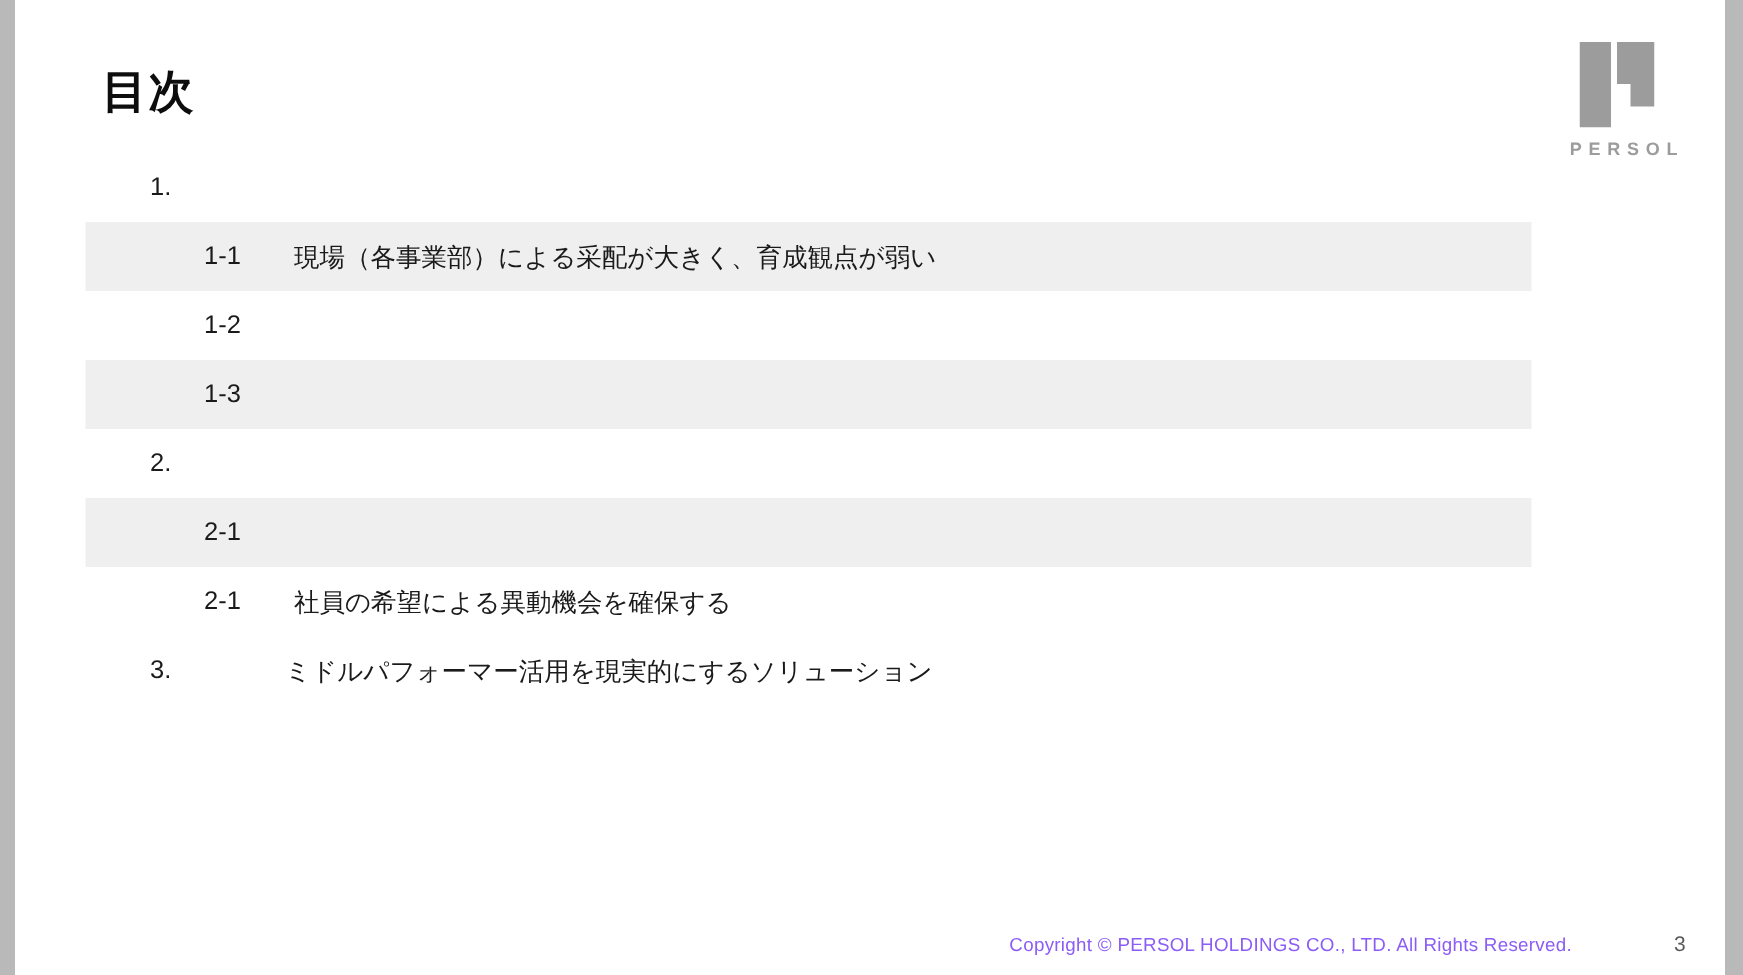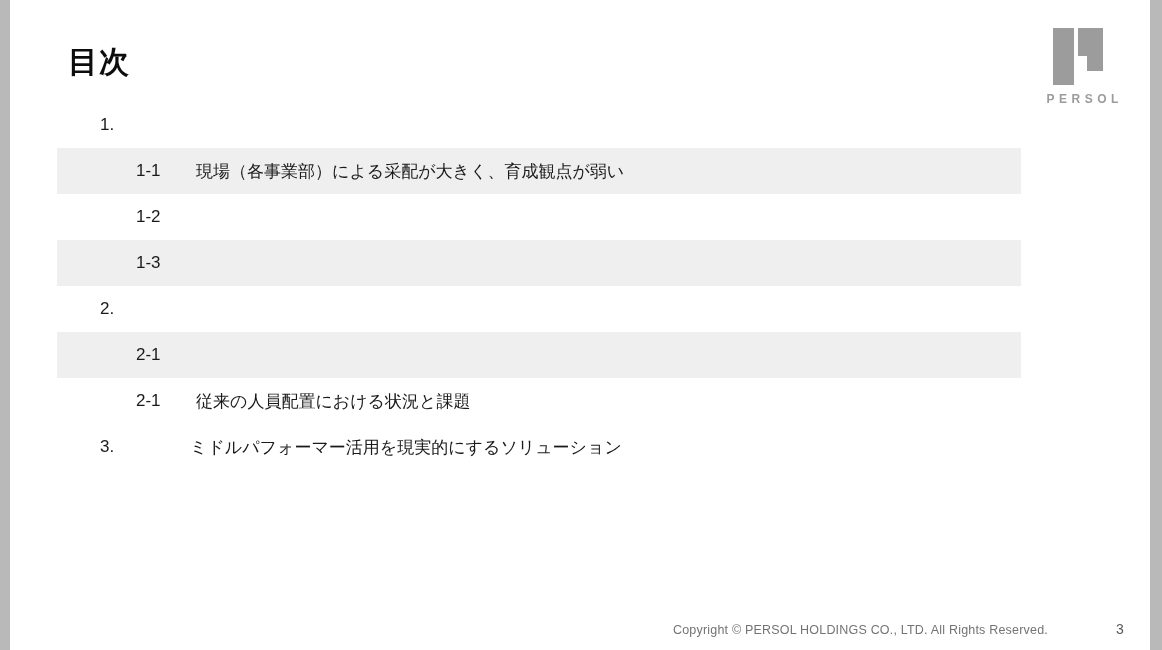--- a/index.html
+++ b/index.html
@@ -35,21 +35,21 @@
     font-size:17px;color:#1a1a1a;white-space:nowrap;
   }
   .row.shaded{background:#efefef;}
   .row.main{padding-left:43px;}
   .row.main .num{width:90px;flex:0 0 90px;}
   .row.sub{padding-left:79px;}
   .row.sub .num{width:60px;flex:0 0 60px;}
 
   .footer-copy{
     position:absolute;top:623px;right:114px;
-    font-size:12.5px;color:#737373;letter-spacing:0.2px;
+    font-size:12.5px;color:#8b5cf6;letter-spacing:0.2px;
   }
   .page-num{
     position:absolute;top:621px;left:1116px;
     font-size:14px;color:#595959;
   }
 </style>
 </head>
 <body>
 
 <div class="stage">
@@ -83,21 +83,21 @@
         <span class="num">1-3</span>
       </div>
       <div class="row main">
         <span class="num">2.</span>
       </div>
       <div class="row sub shaded">
         <span class="num">2-1</span>
       </div>
       <div class="row sub">
         <span class="num">2-1</span>
-        <span class="label">従来の人員配置における状況と課題</span>
+        <span class="label">社員の希望による異動機会を確保する</span>
       </div>
       <div class="row main">
         <span class="num">3.</span>
         <span class="label">ミドルパフォーマー活用を現実的にするソリューション</span>
       </div>
     </div>
 
   <div class="footer-copy">Copyright © PERSOL HOLDINGS CO., LTD. All Rights Reserved.</div>
   <div class="page-num">3</div>
 </div>

